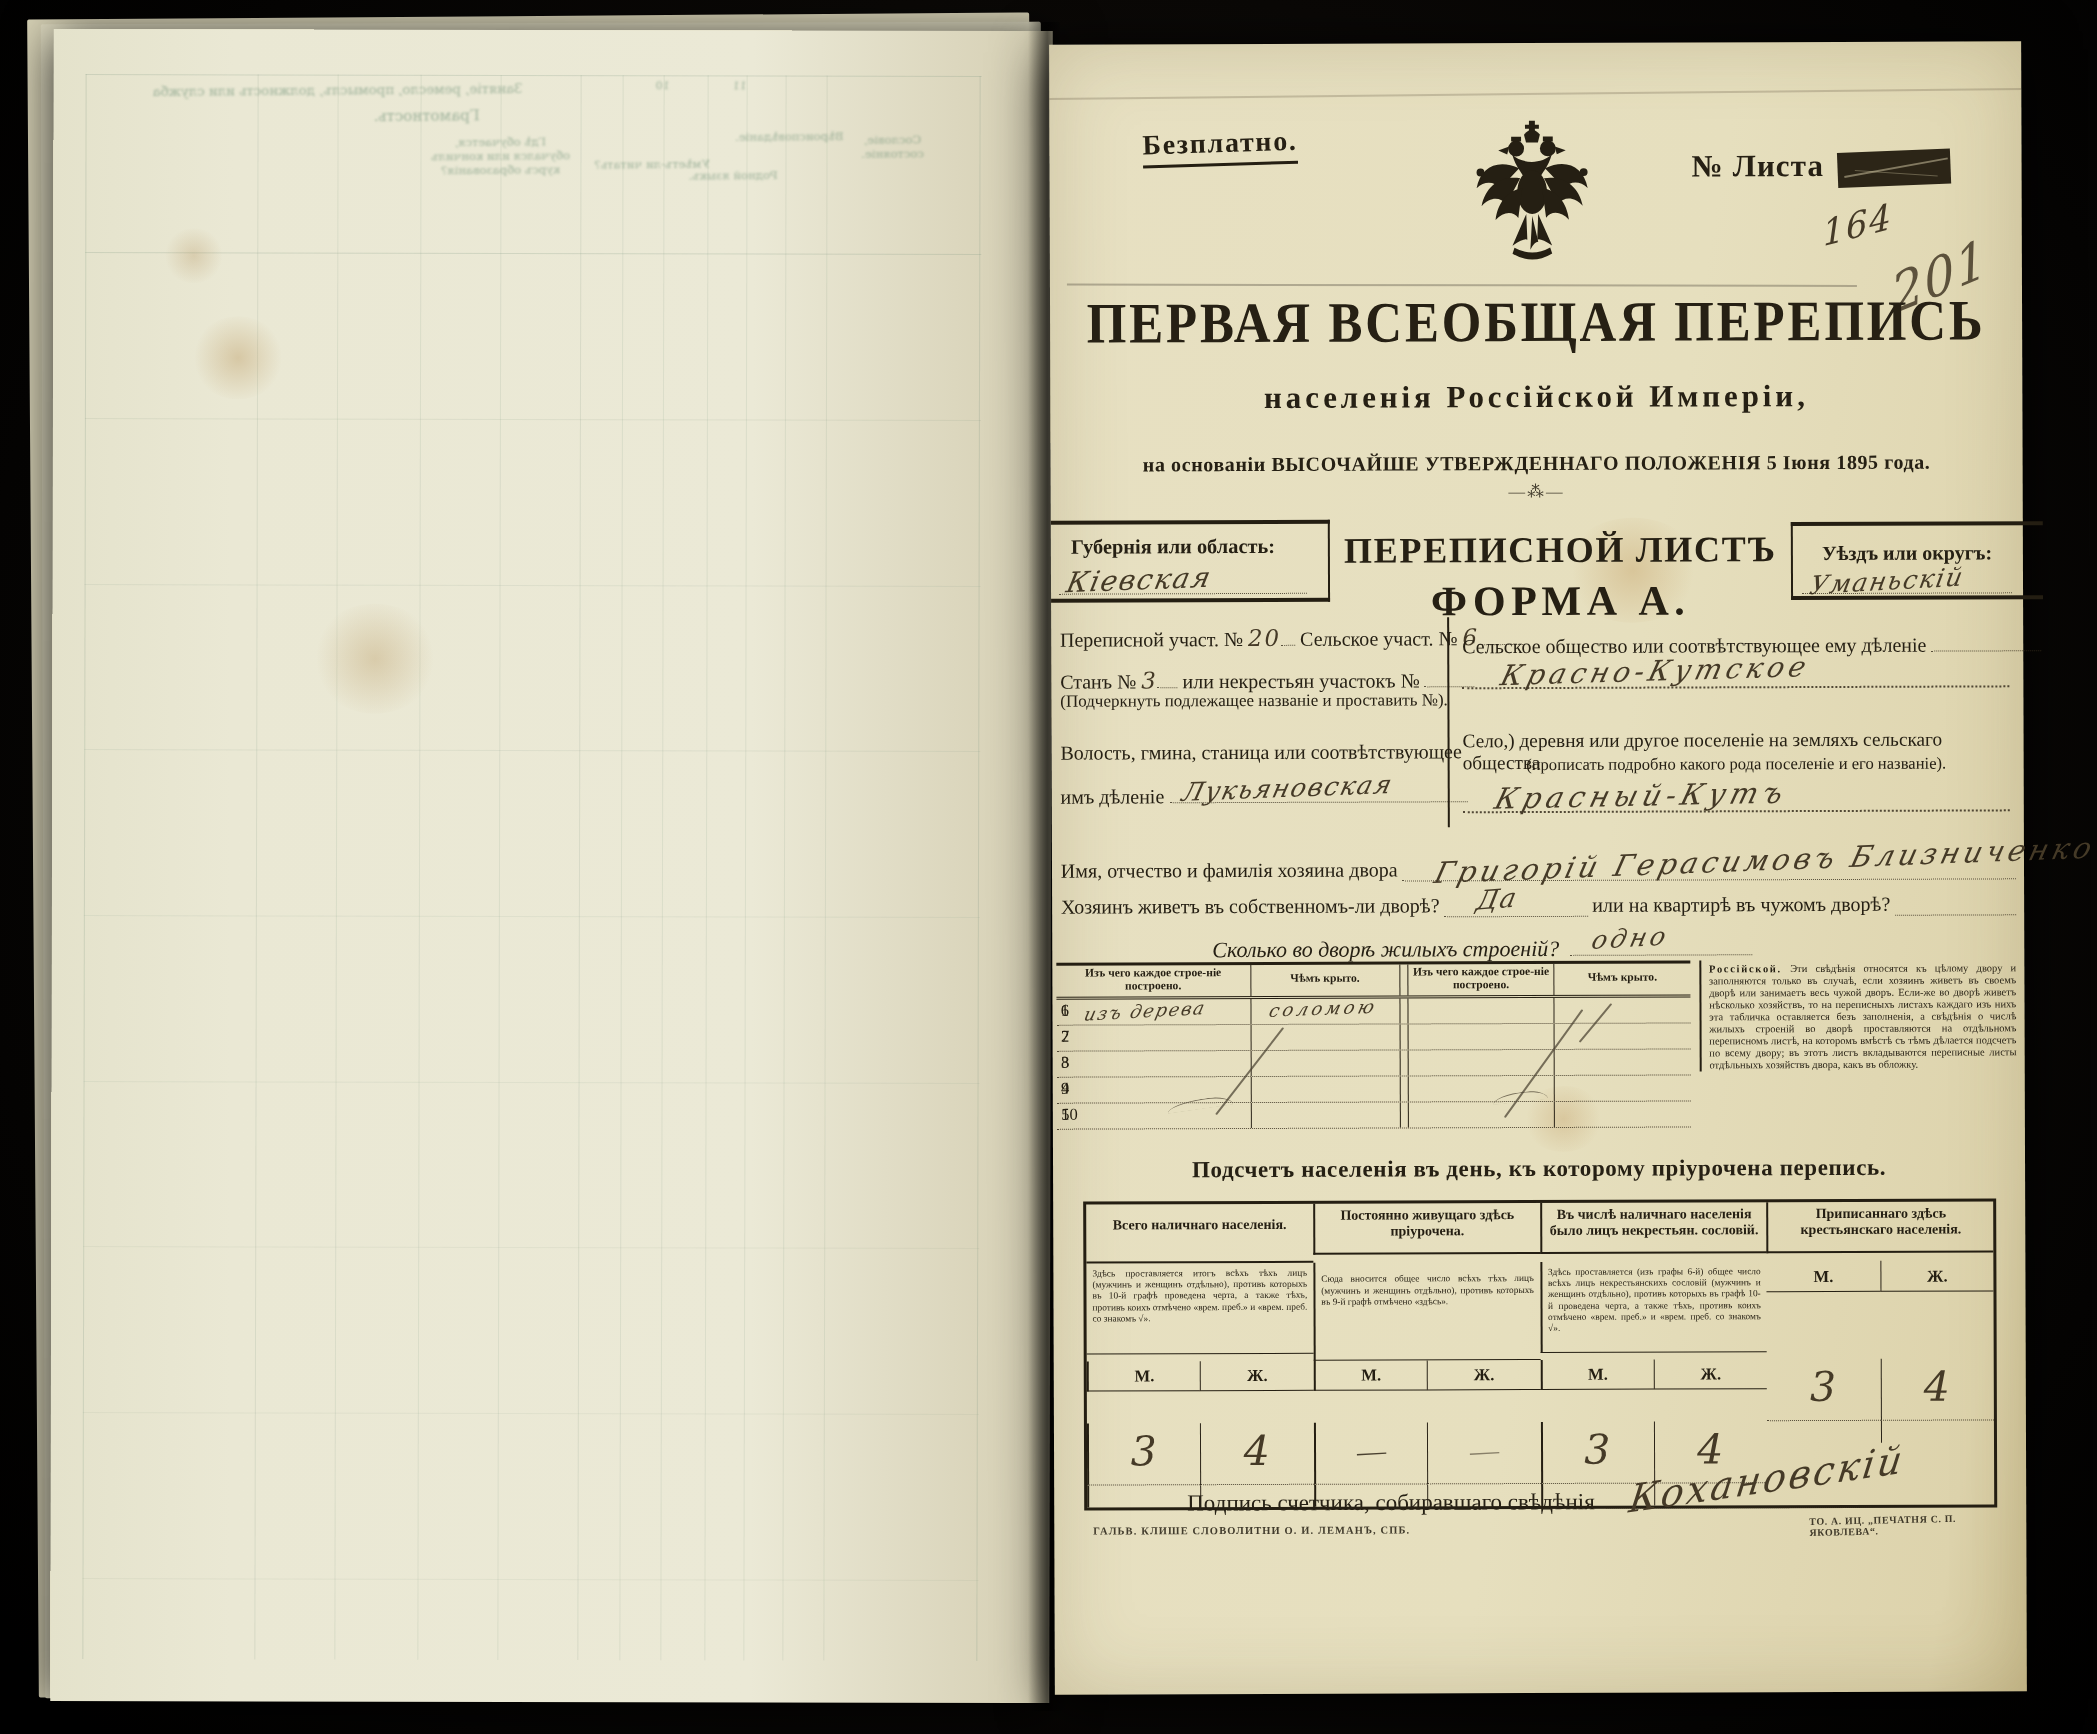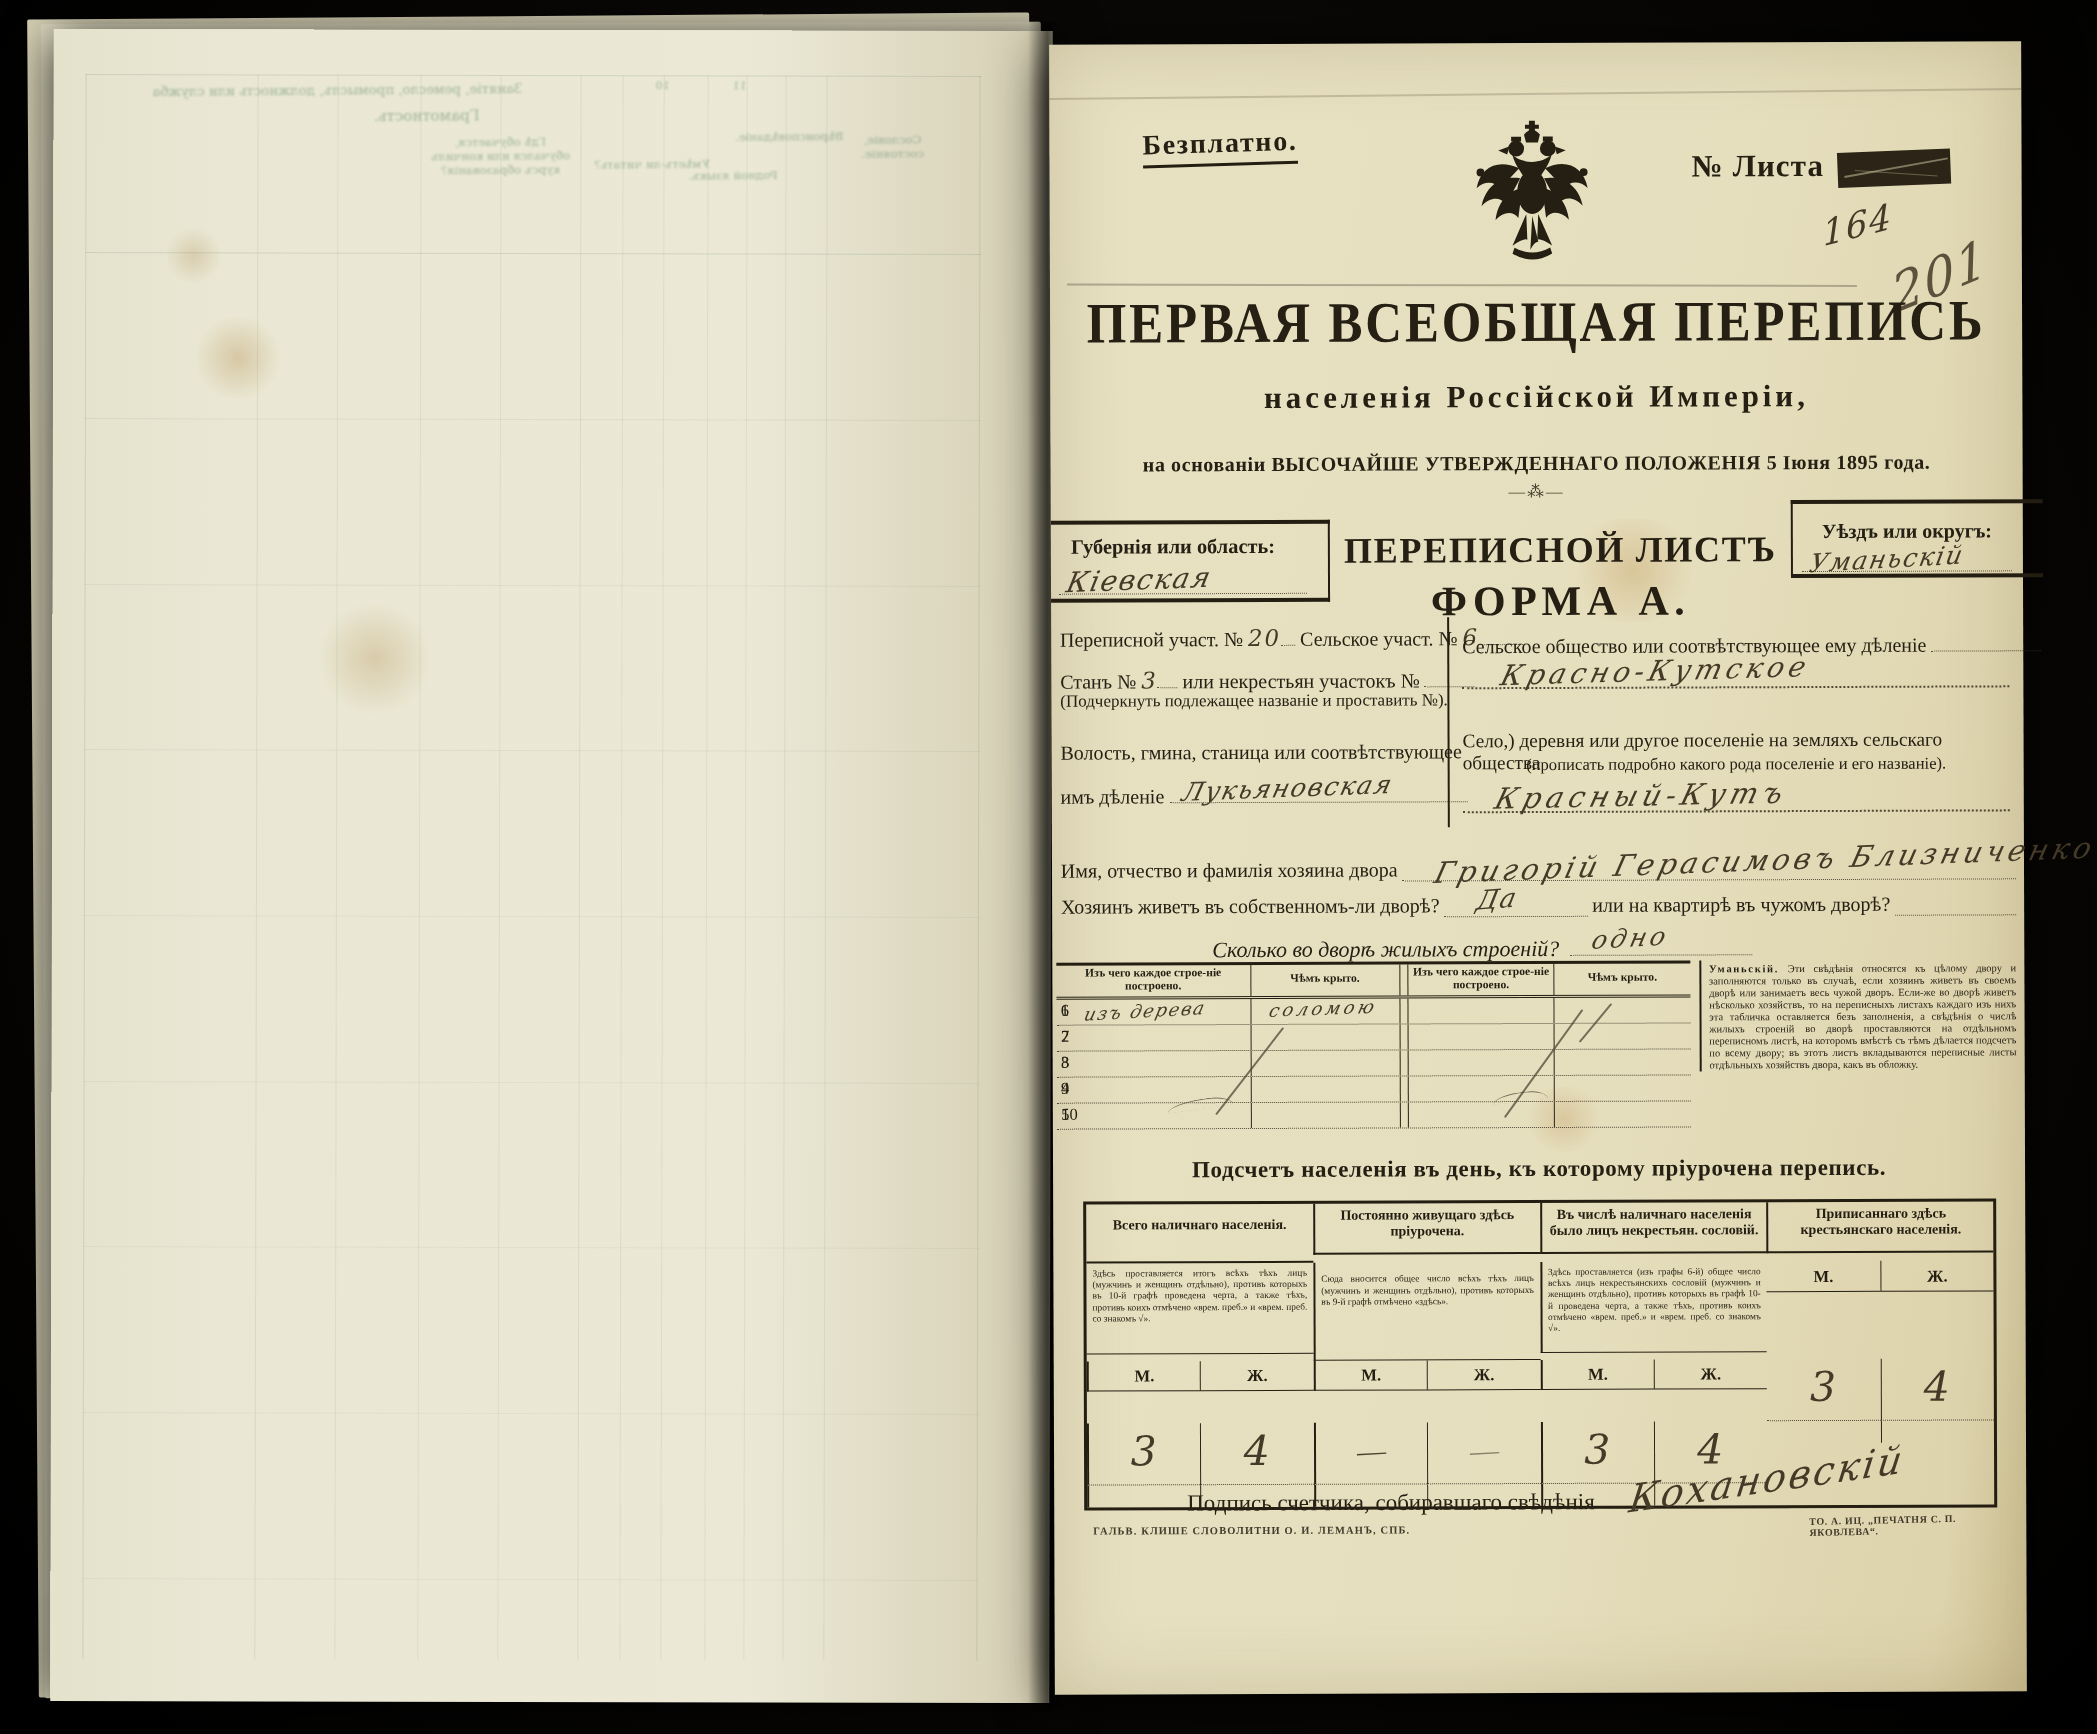--- a/index.html
+++ b/index.html
@@ -166,21 +166,21 @@
     <div class="abs print b ctr" style="left:0;top:409px;width:972px;font-size:20px;letter-spacing:0.6px;">на основаніи ВЫСОЧАЙШЕ УТВЕРЖДЕННАГО ПОЛОЖЕНІЯ 5 Іюня 1895 года.</div>
     <div class="abs print ctr" style="left:0;top:439px;width:972px;font-size:16.6px;letter-spacing:2.2px;opacity:.85;">—⁂—</div>
 
     <div class="abs" style="left:0;top:476px;width:279px;height:82px;border-top:4.4px solid #241e12;border-right:2.8px solid #241e12;border-bottom:4.4px solid #241e12;box-sizing:border-box;">
       <span class="print b" style="position:absolute;left:20px;top:11px;font-size:20.4px;">Губернія или область:</span>
       <span class="hw" style="position:absolute;left:15.5px;top:39px;font-size:28px;transform:rotate(-2deg) skewX(-14deg);">Кіевская</span>
       <span class="dotfill" style="position:absolute;left:7.7px;top:52px;width:248px;height:16.6px;"></span>
     </div>
     <div class="abs print b ctr" style="left:279px;top:486px;width:461px;font-size:36px;letter-spacing:1.7px;">ПЕРЕПИСНОЙ ЛИСТЪ</div>
     <div class="abs print b ctr" style="left:279px;top:534px;width:461px;font-size:42px;letter-spacing:5.5px;">ФОРМА А.</div>
-    <div class="abs" style="left:740px;top:458px;width:252px;height:78px;border-top:4.4px solid #241e12;border-left:2.8px solid #241e12;border-bottom:4.4px solid #241e12;box-sizing:border-box;">
+    <div class="abs" style="left:740px;top:480px;width:252px;height:78px;border-top:4.4px solid #241e12;border-left:2.8px solid #241e12;border-bottom:4.4px solid #241e12;box-sizing:border-box;">
       <span class="print b" style="position:absolute;left:29px;top:15.5px;font-size:20px;">Уѣздъ или округъ:</span>
       <span class="hw" style="position:absolute;left:16.6px;top:40px;font-size:25.4px;transform:rotate(-3deg) skewX(-14deg);">Уманьскій</span>
       <span class="dotfill" style="position:absolute;left:8.8px;top:51px;width:210px;height:15.5px;"></span>
     </div>
 
     <div class="rule" style="left:396px;top:574px;width:1.7px;height:210px;"></div>
 
     <div class="frow print" style="left:8.8px;top:581px;">
       <span>Переписной участ. №</span>
       <span class="hw" style="font-size:23px;">20</span><span class="dotfill" style="width:14.4px;"></span>
@@ -307,21 +307,21 @@
       <span class="hw" style="position:absolute;left:213px;top:33px;font-size:18px;transform:rotate(-2deg) skewX(-16deg);letter-spacing:3.3px;">соломою</span>
 
       <div class="slash" style="left:192px;top:51px;height:110px;transform:rotate(38deg);"></div>
       <div class="hook" style="left:110px;top:134px;transform:rotate(-8deg);"></div>
       <div class="slash" style="left:486px;top:33px;height:133px;transform:rotate(36deg);"></div>
       <div class="slash" style="left:538px;top:34px;height:50px;transform:rotate(40deg);"></div>
       <div class="hook" style="left:436px;top:128px;width:55px;transform:rotate(-6deg);"></div>
     </div>
 
     <div id="bnote">
-      <span class="nt">Уманьскій.</span>
+      <span class="nt">Россійской.</span>
       <span>Эти свѣдѣнія относятся къ цѣлому двору и заполняются только въ случаѣ, если хозяинъ живетъ въ своемъ дворѣ или занимаетъ весь чужой дворъ. Если-же во дворѣ живетъ нѣсколько хозяйствъ, то на переписныхъ листахъ каждаго изъ нихъ эта табличка оставляется безъ заполненія, а свѣдѣнія о числѣ жилыхъ строеній во дворѣ проставляются на отдѣльномъ переписномъ листѣ, на которомъ вмѣстѣ съ тѣмъ дѣлается подсчетъ по всему двору; въ этотъ листъ вкладываются переписные листы отдѣльныхъ хозяйствъ двора, какъ въ обложку.</span>
     </div>
 
     <div class="abs print b ctr" style="left:0;top:1113px;width:972px;font-size:23px;letter-spacing:0.6px;">Подсчетъ населенія въ день, къ которому пріурочена перепись.</div>
 
     <div id="ctable">
       <div class="ch" style="padding-top:13.3px;">Всего наличнаго населенія.</div>
       <div class="ch gsep">Постоянно живущаго здѣсь пріурочена.</div>
       <div class="ch gsep">Въ числѣ наличнаго населенія было лицъ некрестьян. сословій.</div>
       <div class="ch gsep">Приписаннаго здѣсь крестьянскаго населенія.</div>

